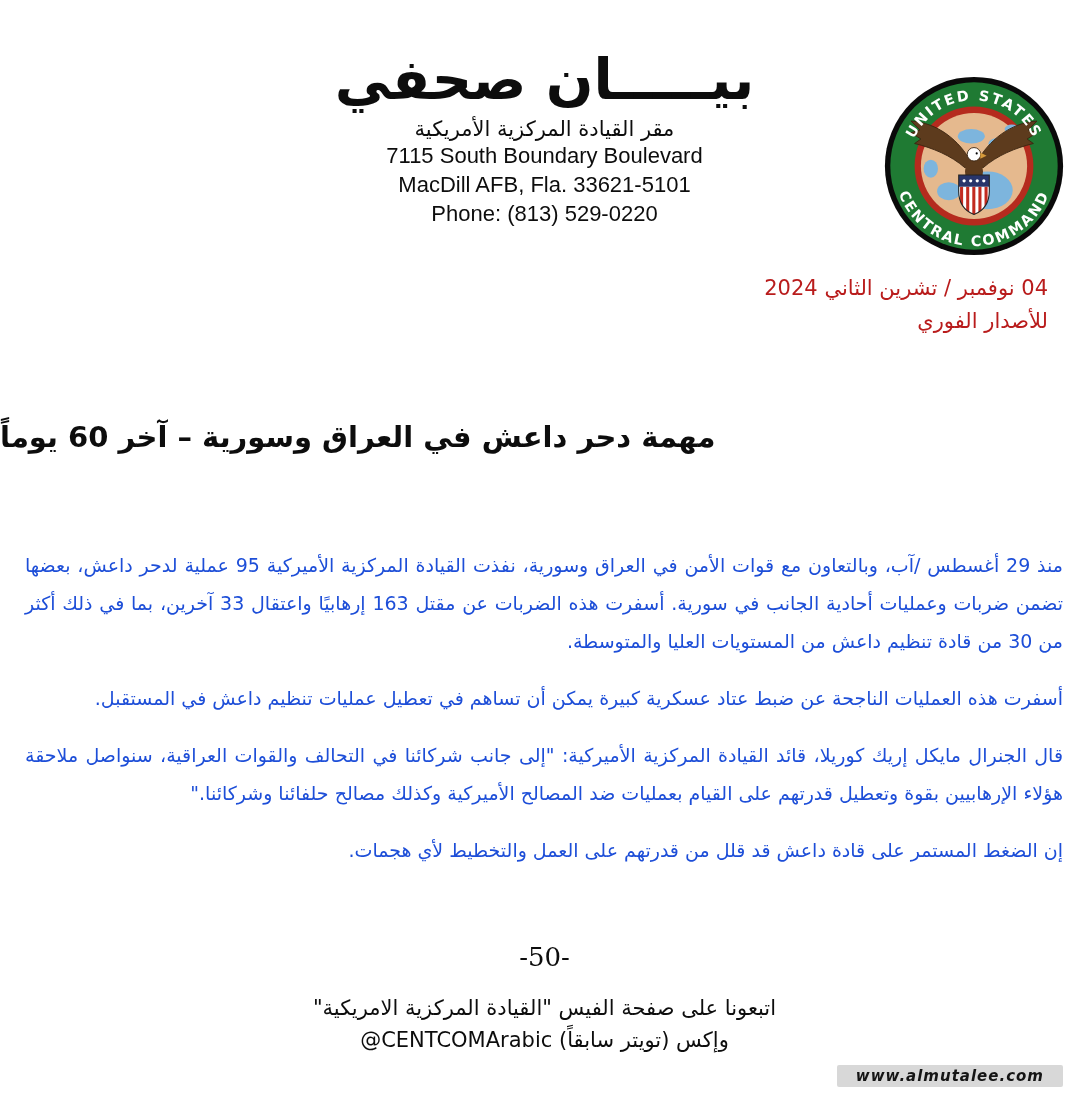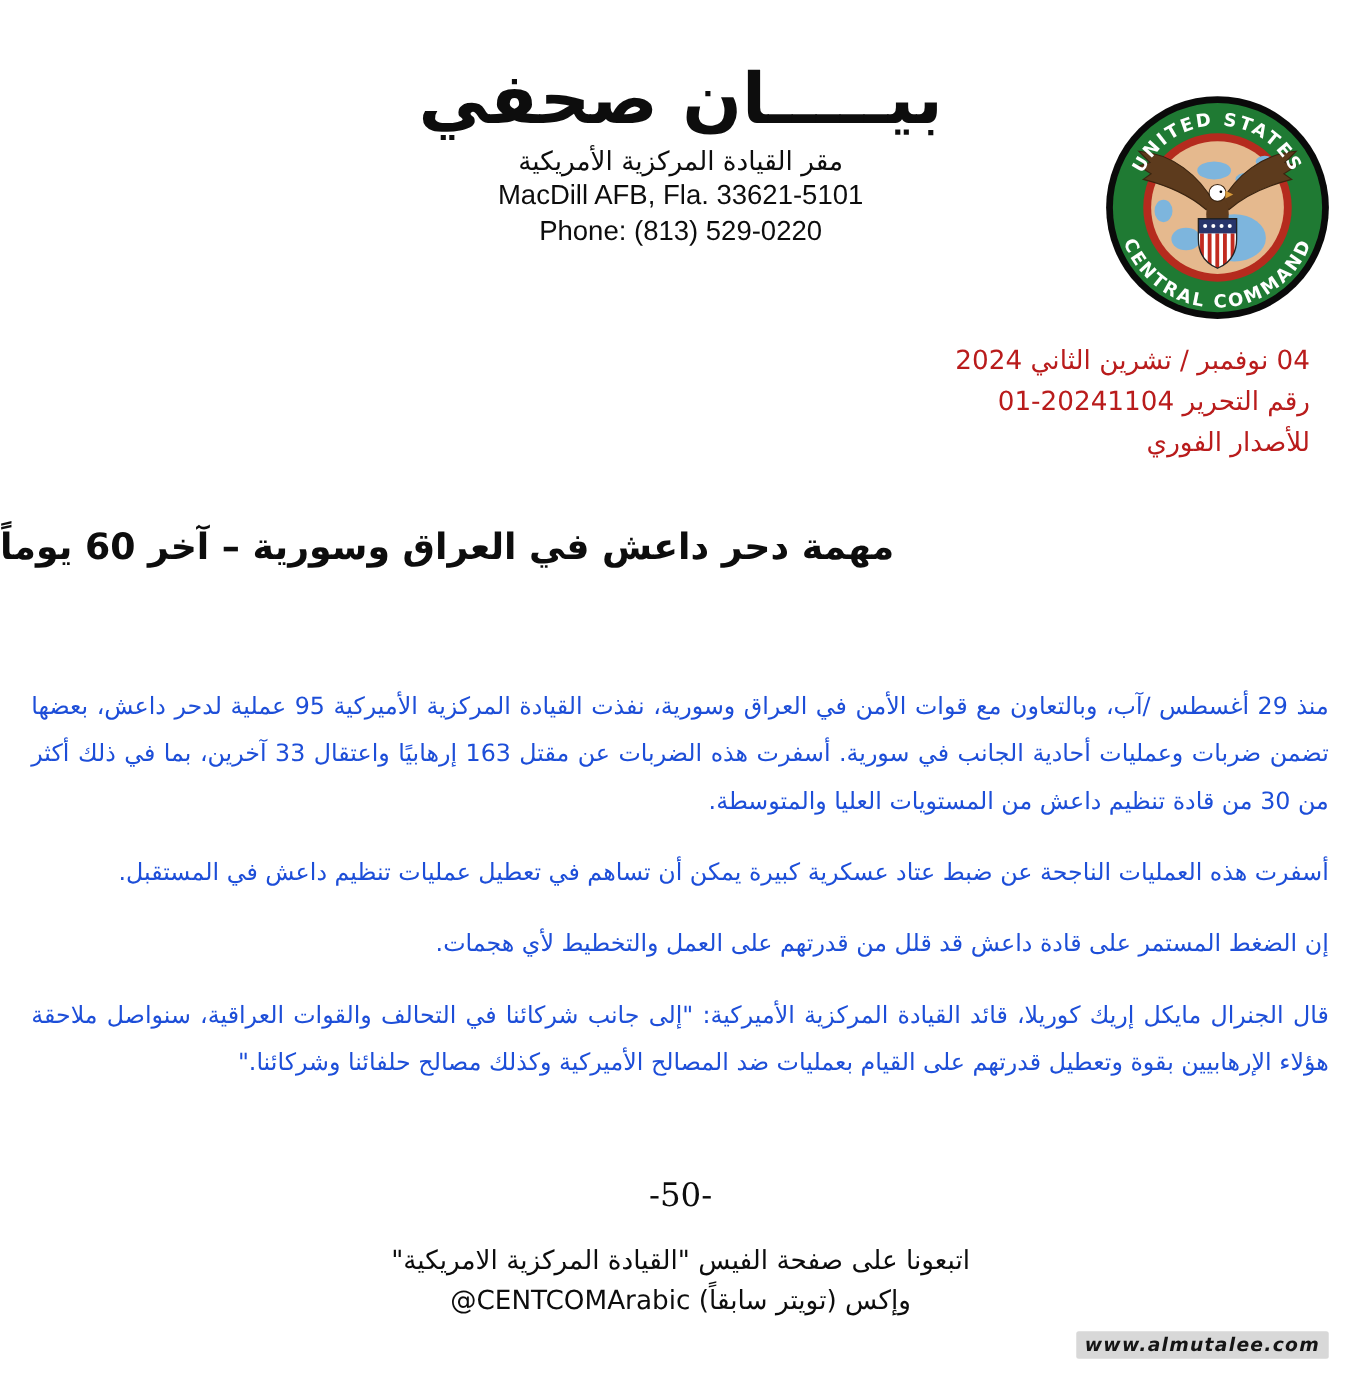--- a/index.html
+++ b/index.html
@@ -26,31 +26,32 @@
   
   .body-text{position:absolute;top:546px;left:25px;right:26px;font-size:19px;line-height:38px;text-align:justify;color:#1d4ed8;}
   .body-text p{margin:0 0 19px;}
   
   .end-mark{position:absolute;top:942px;left:0;width:100%;text-align:center;font-family:"DejaVu Serif",serif;font-size:26px;color:#0d0d0d;}
   .follow{position:absolute;top:992px;left:0;width:100%;text-align:center;font-size:21px;line-height:32px;color:#0d0d0d;}
   .watermark{
     position:absolute;right:26px;bottom:13px;
     background:#d8d8d8;color:#151515;
     font:italic 700 15px "DejaVu Sans",sans-serif;
-    padding:2px 7px;border-radius:2px;letter-spacing:1px;
+    padding:2px 19px;border-radius:2px;letter-spacing:1px;
   }
 </style>
 </head>
 <body>
 
 <div class="page">
 
   <div class="letterhead">
     <h1 class="doc-title" dir="rtl">بيـــــان صحفي</h1>
     <div class="org-line" dir="rtl">مقر القيادة المركزية الأمريكية</div>
+    <div class="latin-line">7115 South Boundary Boulevard</div>
     <div class="latin-line">MacDill AFB, Fla. 33621-5101</div>
     <div class="latin-line">Phone: (813) 529-0220</div>
   </div>
 
   <div class="logo">
     <svg viewBox="0 0 200 200" width="180" height="180">
       <defs>
         <clipPath id="shieldClip">
           <path d="M83,110 H117 V128 Q117,147 100,154 Q83,147 83,128 Z"></path>
         </clipPath>
@@ -104,31 +105,30 @@
         <textPath href="#arcTop" startOffset="50%">UNITED STATES</textPath>
       </text>
       <text class="ring-text" text-anchor="middle">
         <textPath href="#arcBottom" startOffset="50%">CENTRAL COMMAND</textPath>
       </text>
     </svg>
   </div>
 
   <div class="release-info" dir="rtl">
     <div>04 نوفمبر / تشرين الثاني 2024</div>
-    <div><span>رقم التحرير</span> <span dir="ltr">01-20241104</span></div>
     <div>للأصدار الفوري</div>
   </div>
 
   <div class="headline" dir="rtl">مهمة دحر داعش في العراق وسورية – آخر 60 يوماً</div>
 
   <div class="body-text" dir="rtl">
     <p>منذ 29 أغسطس /آب، وبالتعاون مع قوات الأمن في العراق وسورية، نفذت القيادة المركزية الأميركية 95 عملية لدحر داعش، بعضها تضمن ضربات وعمليات أحادية الجانب في سورية. أسفرت هذه الضربات عن مقتل 163 إرهابيًا واعتقال 33 آخرين، بما في ذلك أكثر من 30 من قادة تنظيم داعش من المستويات العليا والمتوسطة.</p>
     <p>أسفرت هذه العمليات الناجحة عن ضبط عتاد عسكرية كبيرة يمكن أن تساهم في تعطيل عمليات تنظيم داعش في المستقبل.</p>
+    <p>قال الجنرال مايكل إريك كوريلا، قائد القيادة المركزية الأميركية: "إلى جانب شركائنا في التحالف والقوات العراقية، سنواصل ملاحقة هؤلاء الإرهابيين بقوة وتعطيل قدرتهم على القيام بعمليات ضد المصالح الأميركية وكذلك مصالح حلفائنا وشركائنا."</p>
     <p>إن الضغط المستمر على قادة داعش قد قلل من قدرتهم على العمل والتخطيط لأي هجمات.</p>
-    <p>قال الجنرال مايكل إريك كوريلا، قائد القيادة المركزية الأميركية: "إلى جانب شركائنا في التحالف والقوات العراقية، سنواصل ملاحقة هؤلاء الإرهابيين بقوة وتعطيل قدرتهم على القيام بعمليات ضد المصالح الأميركية وكذلك مصالح حلفائنا وشركائنا."</p>
   </div>
 
   <div class="end-mark">-50-</div>
 
   <div class="follow" dir="rtl">
     <div>اتبعونا على صفحة الفيس "القيادة المركزية الامريكية"</div>
     <div><span>وإكس (تويتر سابقاً)</span> <span dir="ltr">@CENTCOMArabic</span></div>
   </div>
 
   <div class="watermark">www.almutalee.com</div>

